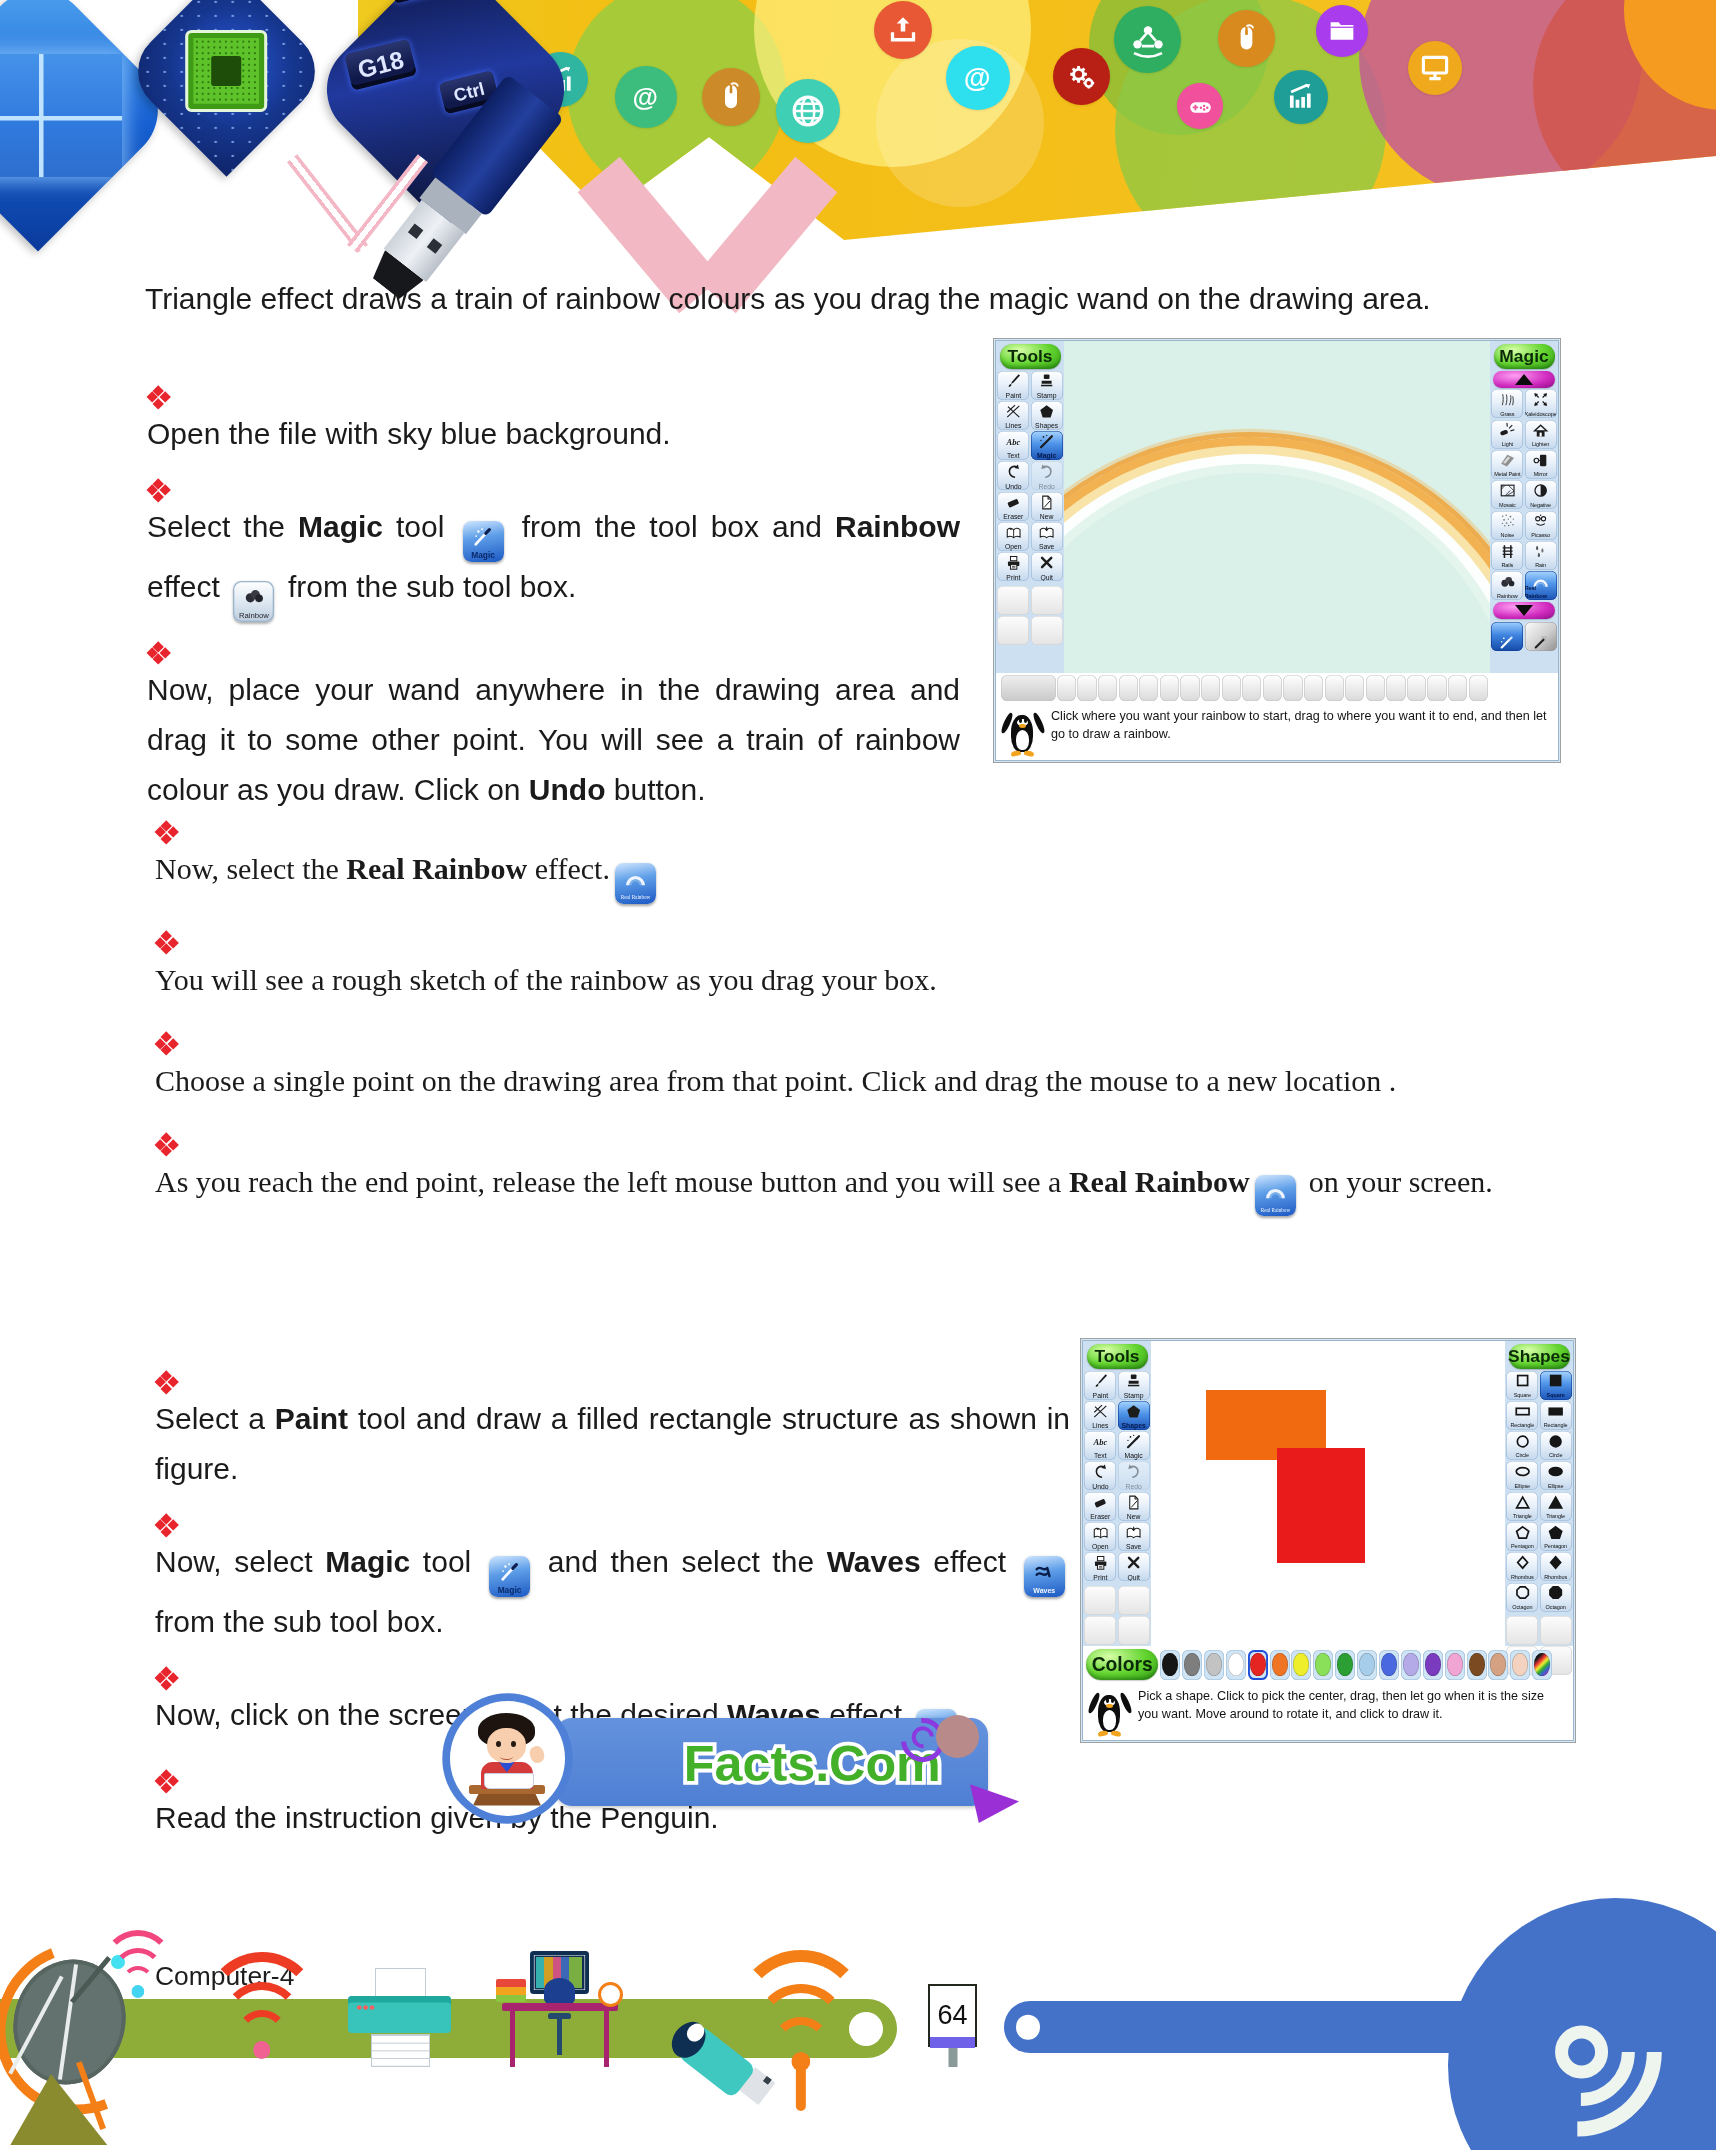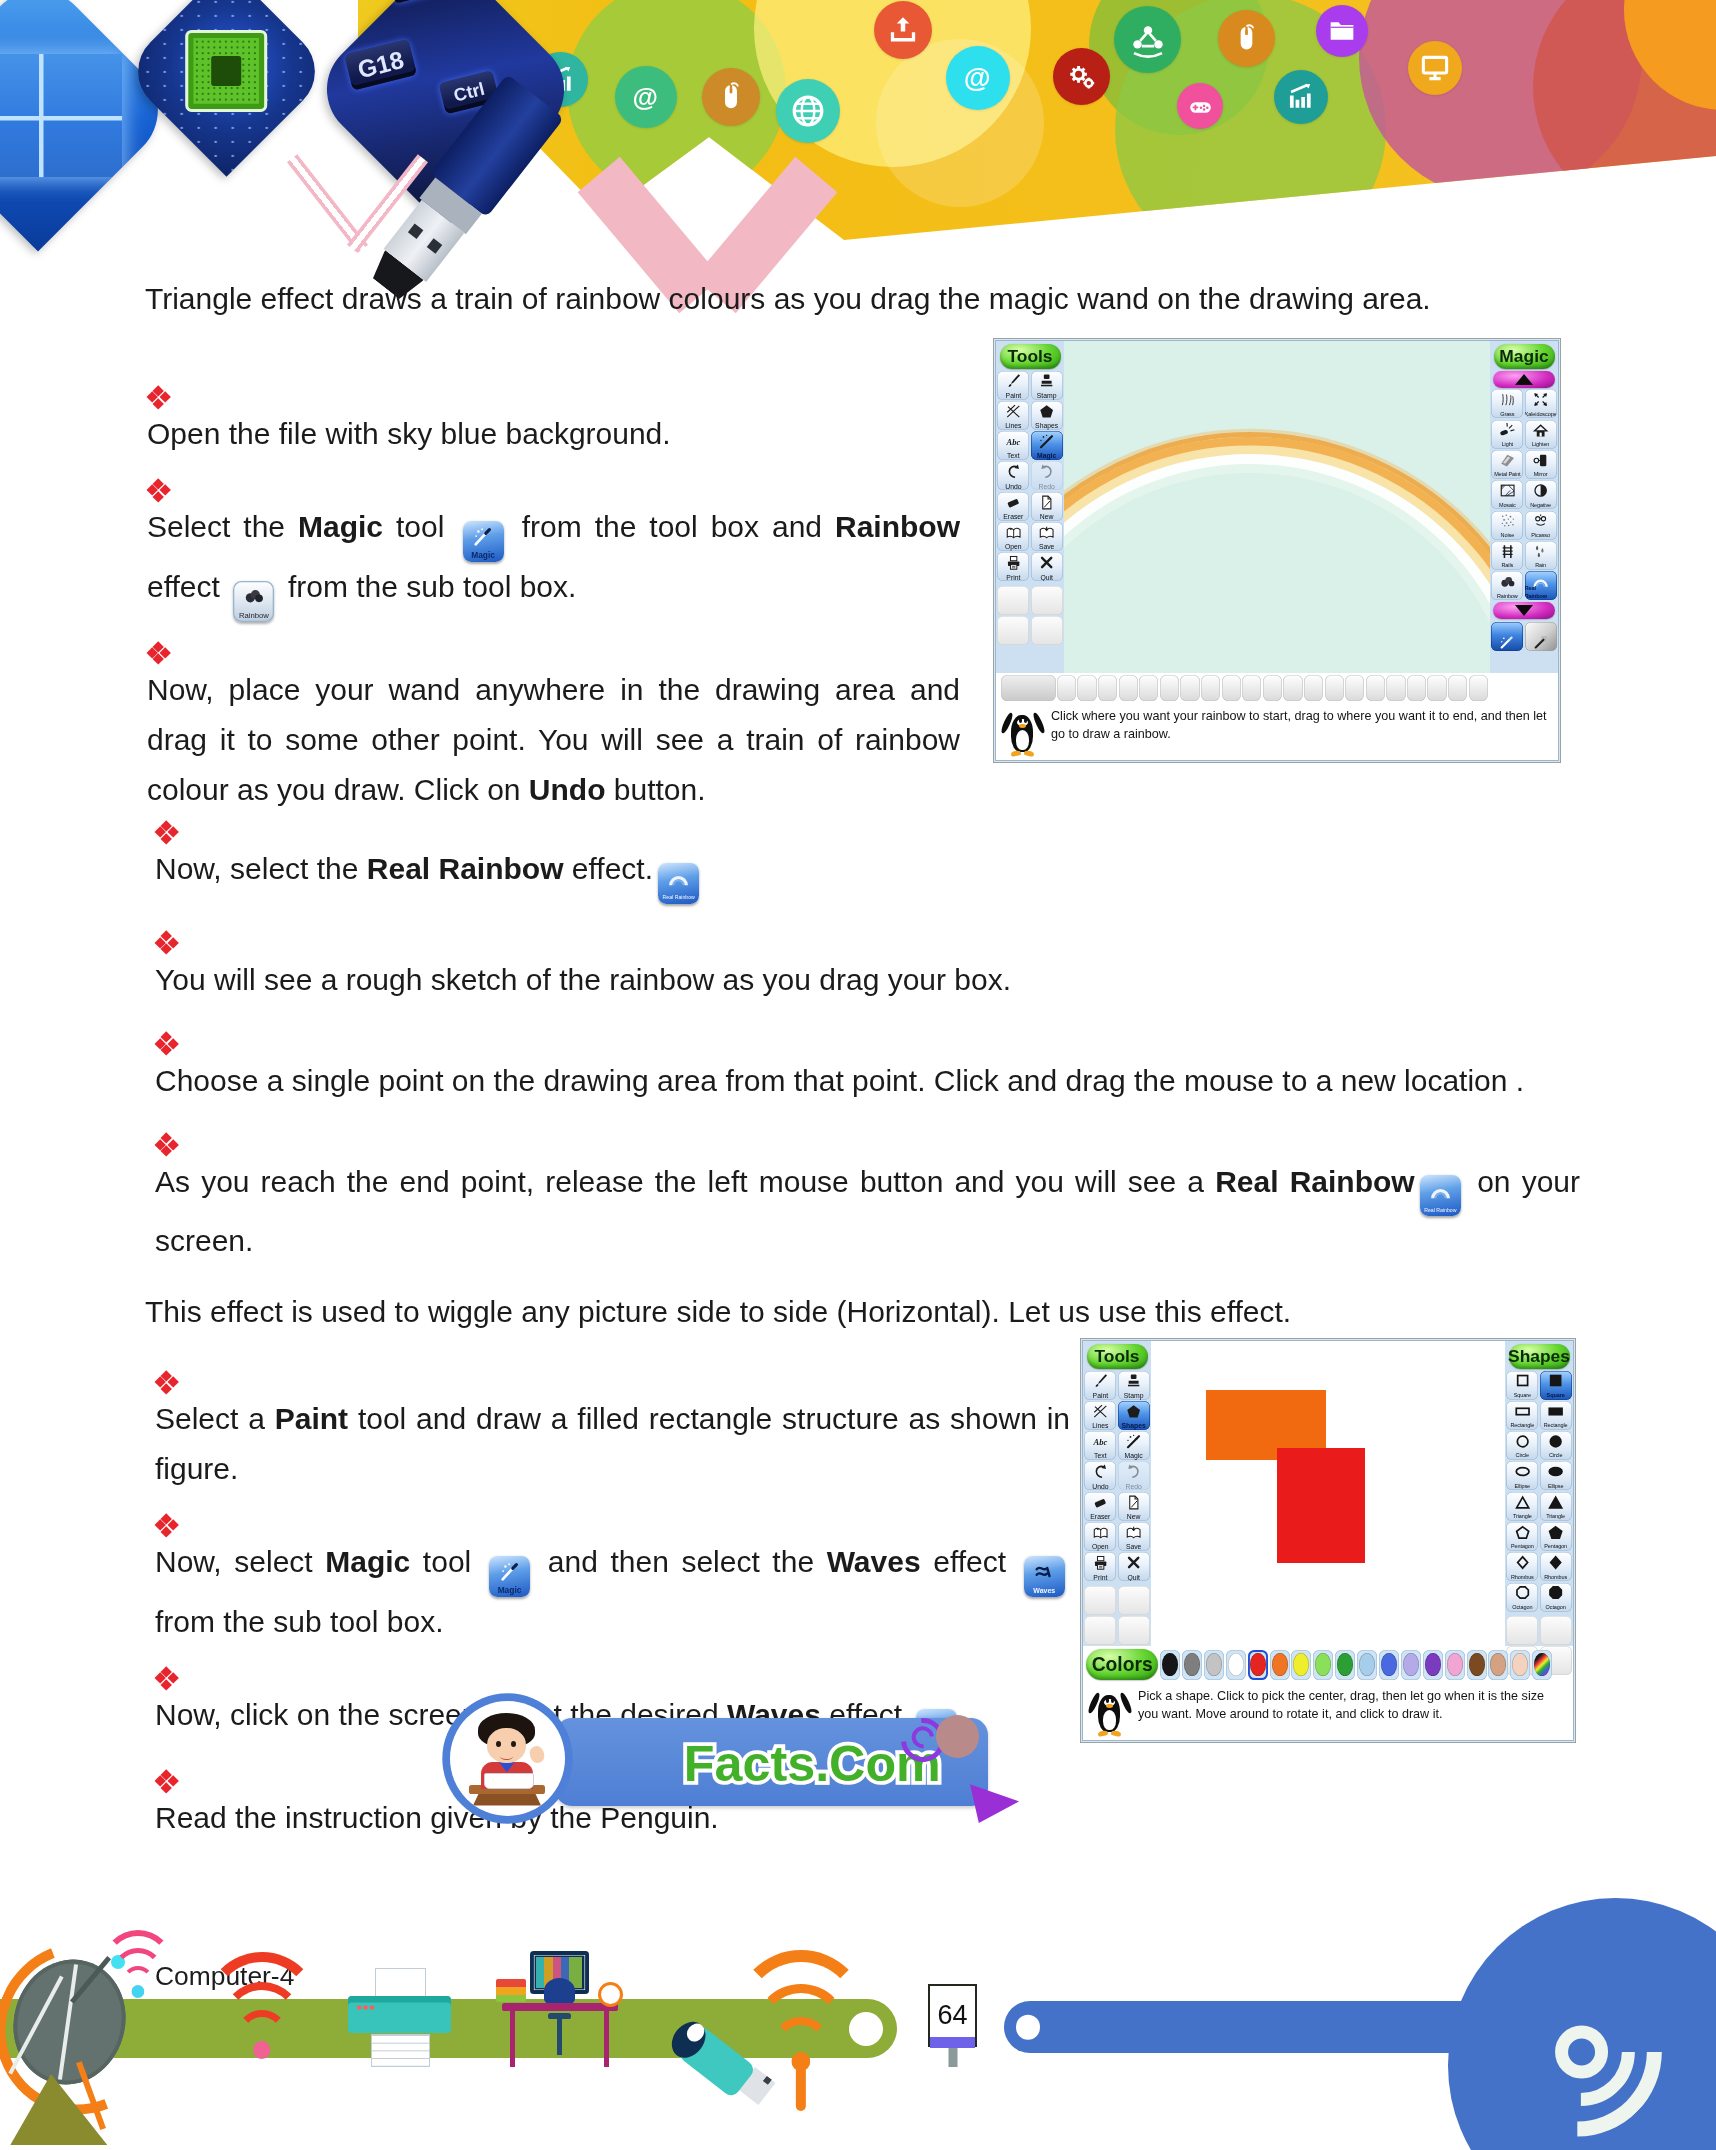--- a/index.html
+++ b/index.html
@@ -787,21 +787,21 @@
           <i class="tx-eyeL"></i>
           <i class="tx-eyeR"></i>
           <i class="tx-beak"></i>
           <i class="tx-footL"></i>
           <i class="tx-footR"></i>
         </div>
       <p class="itext">Click where you want your rainbow to start, drag to where you want it to end, and then let go to draw a rainbow.</p>
     </div>
   </div>
 
-  <div class="blist gap-m" id="list2" style="left:155px;top:807px;width:1425px;">
+  <div class="blist gap-m" id="list2" style="left:155px;top:807px;width:1425px;font-family:Liberation Serif, serif;">
       <div class="bullet">
         <div class="mk">
           <span class="dm"></span>
           <span class="dm"></span>
           <span class="dm"></span>
           <span class="dm"></span>
         </div>
         <p class="btext"><span>Now, select the </span><span class="b">Real Rainbow</span><span> effect.</span><span class="tpi tpi-realrainbow tpi-blue">
             <span class="art">
               <svg viewBox="0 0 24 24" width="27" height="22">
@@ -842,21 +842,20 @@
               <svg viewBox="0 0 24 24" width="27" height="22">
                 <path d="M3.5 20a8.5 8.5 0 0 1 17 0" fill="none" stroke="#eef4ff" stroke-width="3.6"></path>
                 <path d="M6.5 20a5.5 5.5 0 0 1 11 0" fill="none" stroke="#7fb2e8" stroke-width="2"></path>
               </svg>
             </span>
             <span class="lbl">Real Rainbow</span>
           </span><span> on your screen.</span></p>
       </div>
     </div>
 
-  <p class="para" id="intro2" style="left:145px;top:1255px;width:1429px;">This effect is used to wiggle any picture side to side (Horizontal). Let us use this effect.</p>
 
   <div class="blist gap-s" id="list3" style="left:155px;top:1357px;width:915px;">
       <div class="bullet">
         <div class="mk">
           <span class="dm"></span>
           <span class="dm"></span>
           <span class="dm"></span>
           <span class="dm"></span>
         </div>
         <p class="btext"><span>Select a </span><span class="b">Paint</span><span> tool and draw a filled rectangle structure as shown in figure.</span></p>

